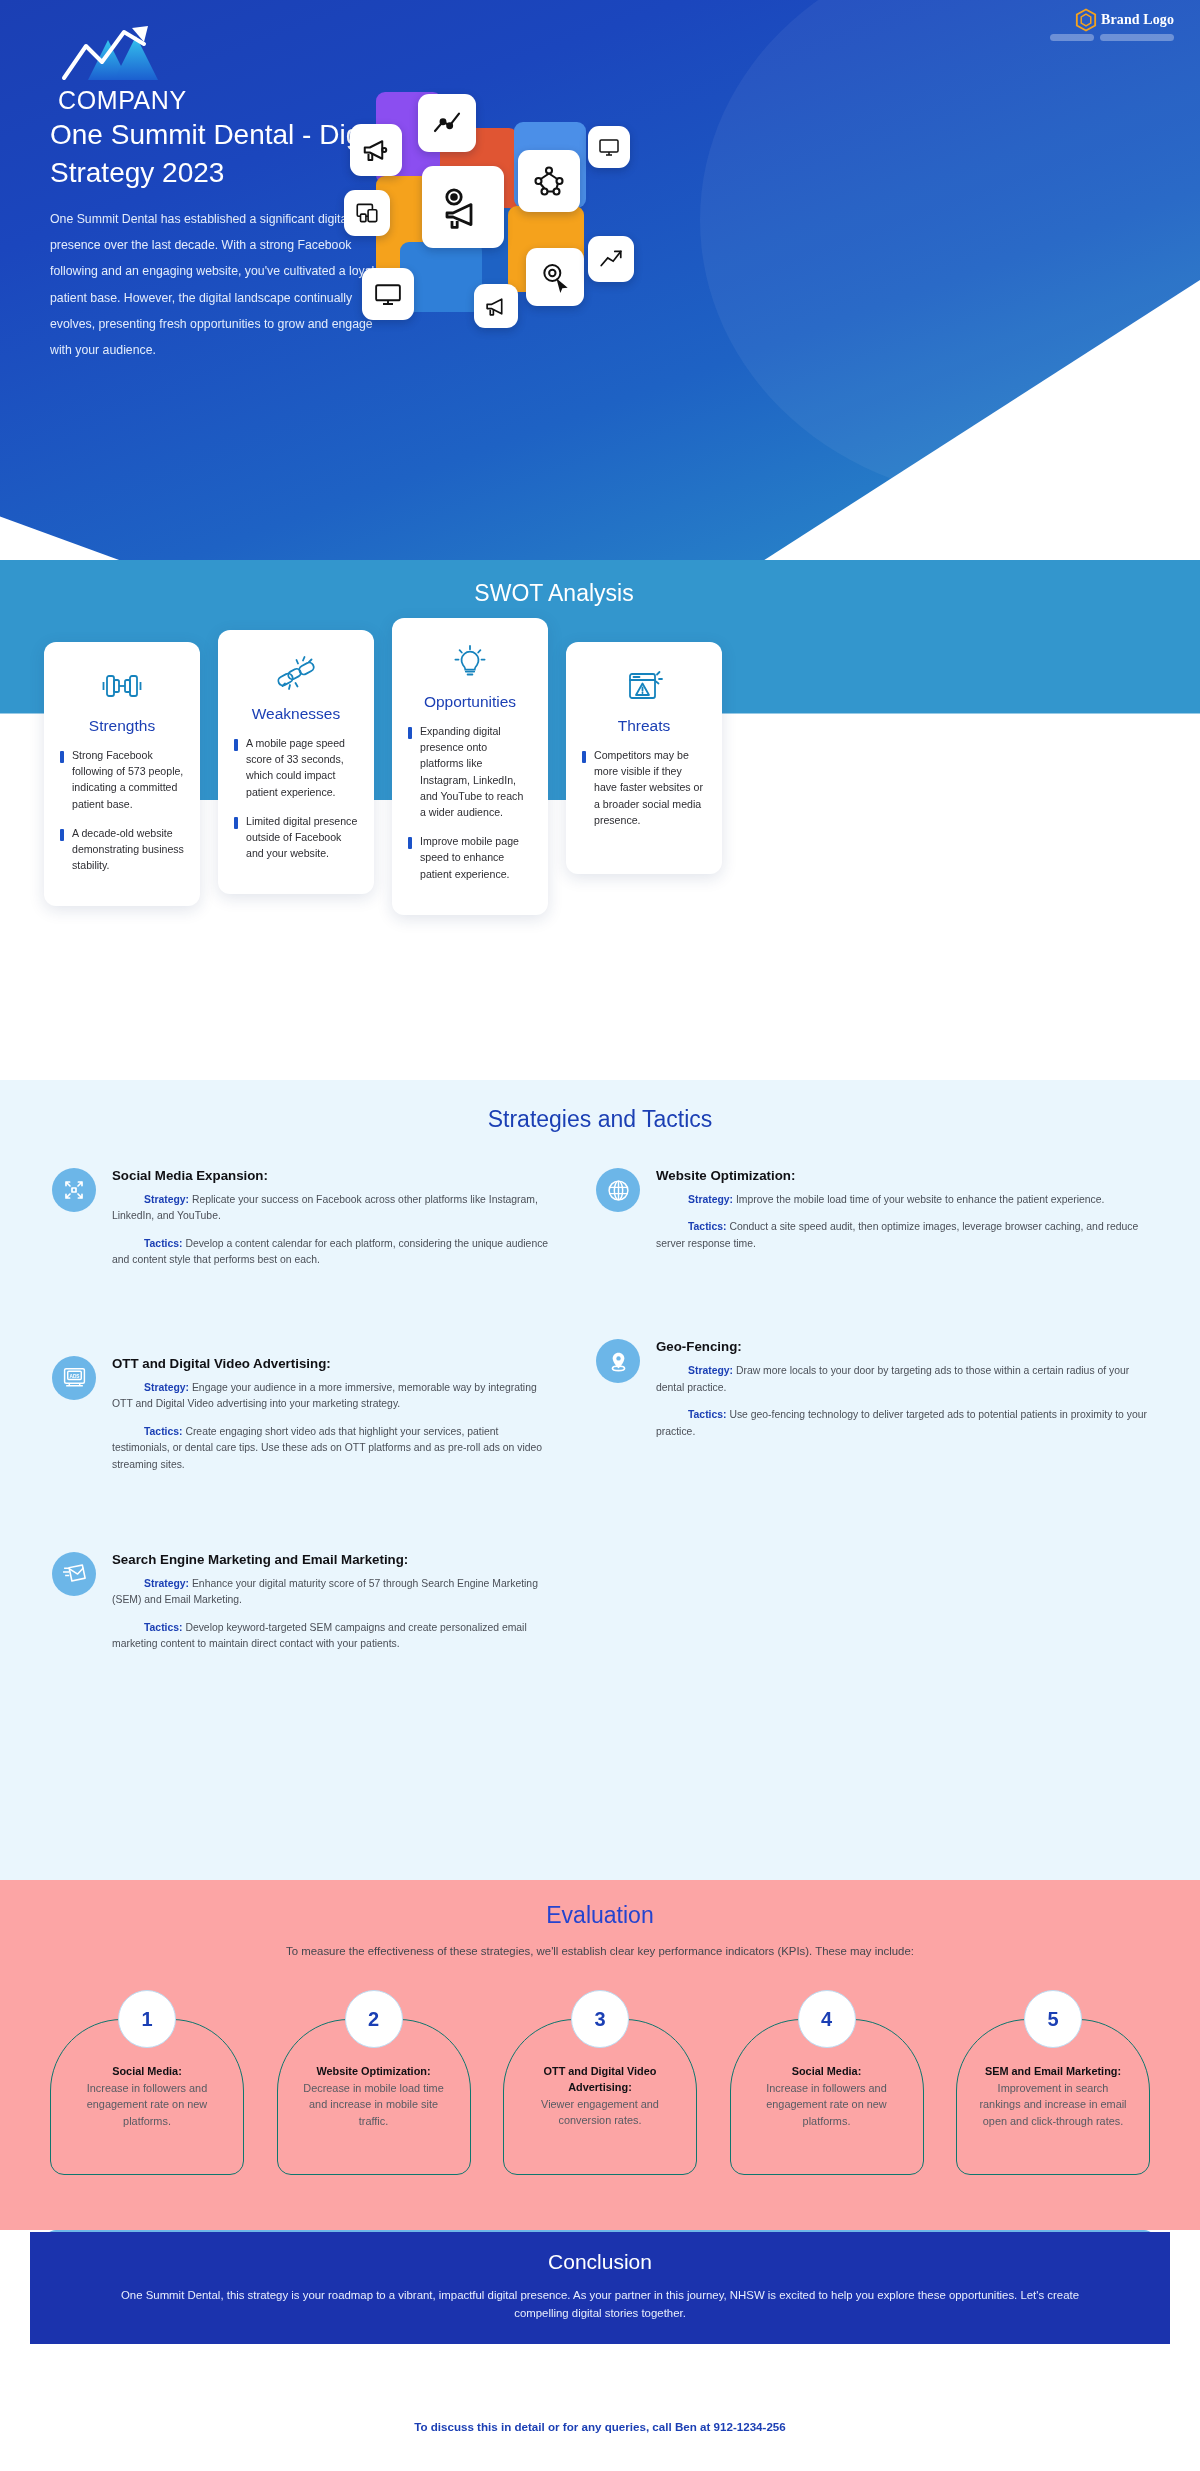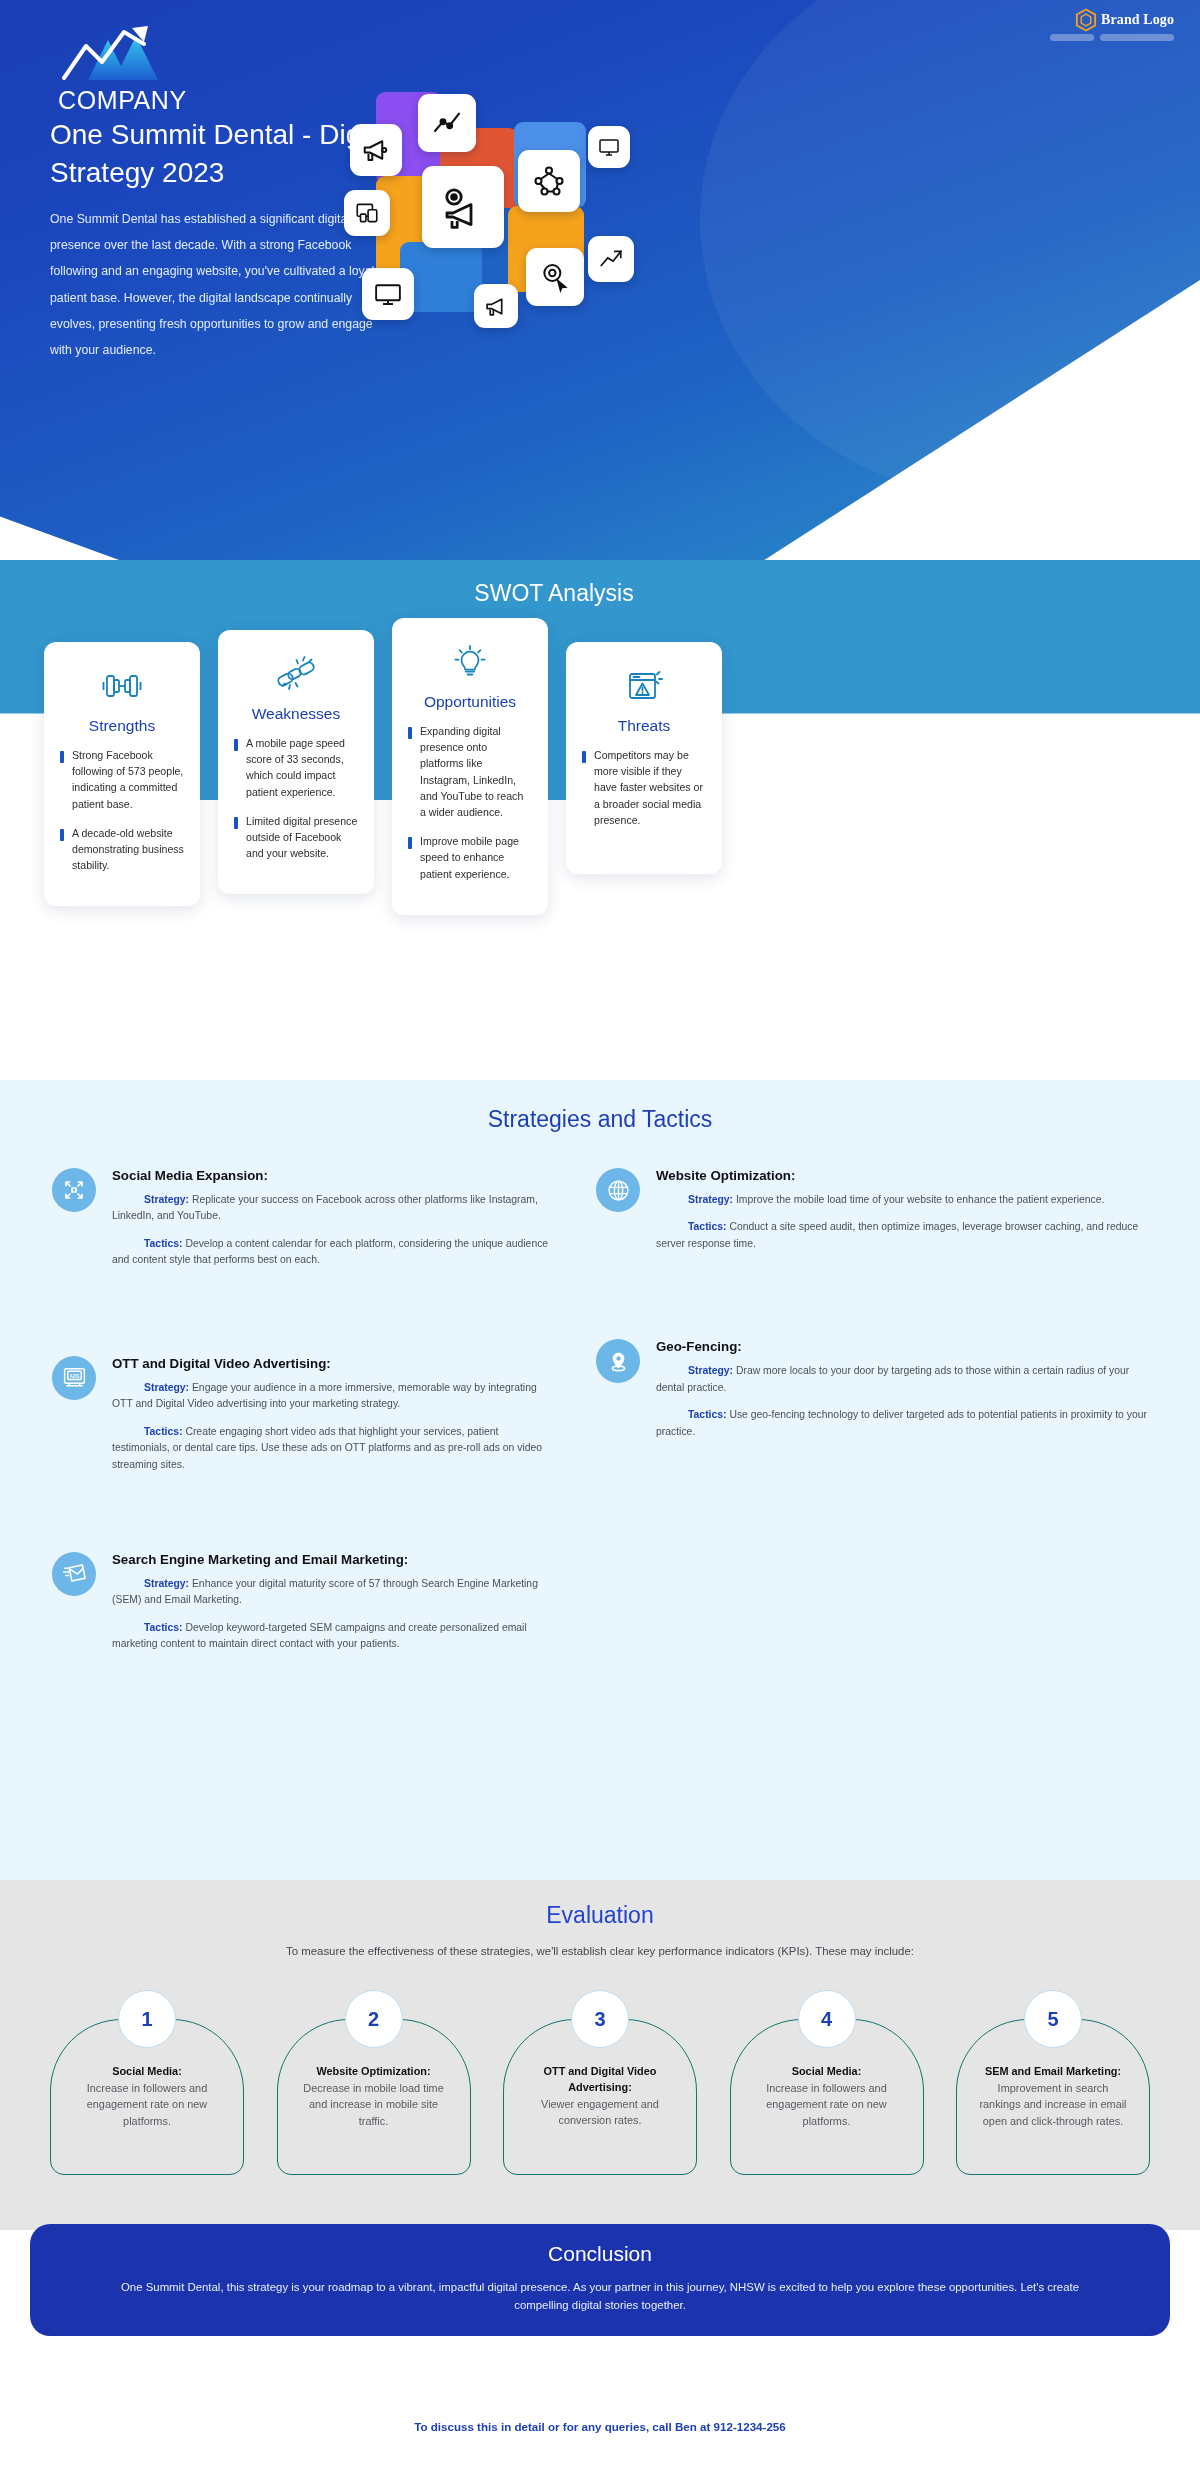--- a/index.html
+++ b/index.html
@@ -159,21 +159,21 @@
   .strat-txt { flex: 1; }
   .strat-h {
     color: #101014; font-size: 13.3px; font-weight: bold; margin-bottom: 9px;
   }
   .strat-p {
     color: #4b4f57; font-size: 10.4px; line-height: 1.58; margin-bottom: 11px;
   }
   .strat-p b { color: #1b3fb4; margin-left: 32px; }
 
   
-  .eval { position: absolute; left: 0; top: 1880px; width: 1200px; height: 350px; background:#e5e5e5; }
+  .eval { position: absolute; left: 0; top: 1880px; width: 1200px; height: 350px; background:#fca5a5; }
   .eval-title { text-align:center; color:#2444cf; font-size: 23px; padding-top: 22px; }
   .eval-sub {
     text-align:center; color:#43474f; font-size: 11.4px; margin-top: 16px;
   }
   .kpis {
     position:absolute; left: 50px; top: 110px; width: 1100px;
     display:flex; justify-content: space-between;
   }
   .kpi { width: 194px; position: relative; }
   .kpi-num {
@@ -194,22 +194,22 @@
   .kpi-h { color:#101014; font-size: 10.9px; font-weight: bold; line-height: 1.46; }
   .kpi-d { color:#575b63; font-size: 10.9px; line-height: 1.5; }
 
   
   .concl-wrap { position:absolute; left:0; top: 2220px; width: 1200px; }
   .concl-shadow {
     position:absolute; left: 44px; top: 10px; width: 1112px; height: 98px;
     background: #6cb6e8; border-radius: 12px;
   }
   .concl {
-    position: relative; margin: 4px 30px; width: 1140px;
-    background: #1b33ad; border-radius: 20px;
+    position: relative; margin: 12px 30px; width: 1140px;
+    background: #1b33ad; border-radius: 0;
     padding: 18px 80px 22px;
   }
   .concl-h { text-align:center; color:#fff; font-size: 21px; }
   .concl-p {
     text-align:center; color:#e8eefc; font-size: 11.4px; line-height: 1.55; margin-top: 13px;
   }
   .footer-note {
     position:absolute; left:0; top: 2420px; width: 1200px;
     text-align:center; color:#1b3fb4; font-size: 11.6px; font-weight: bold;
   }

